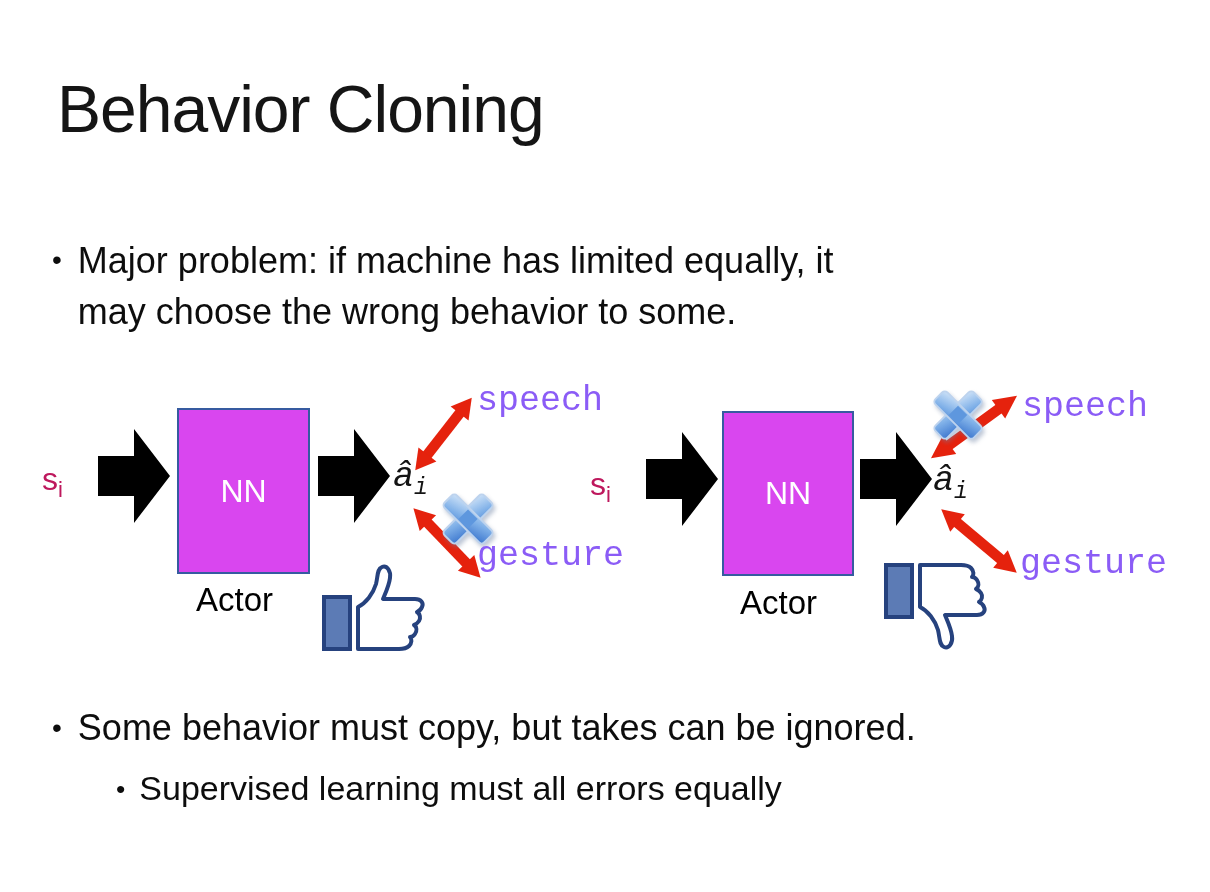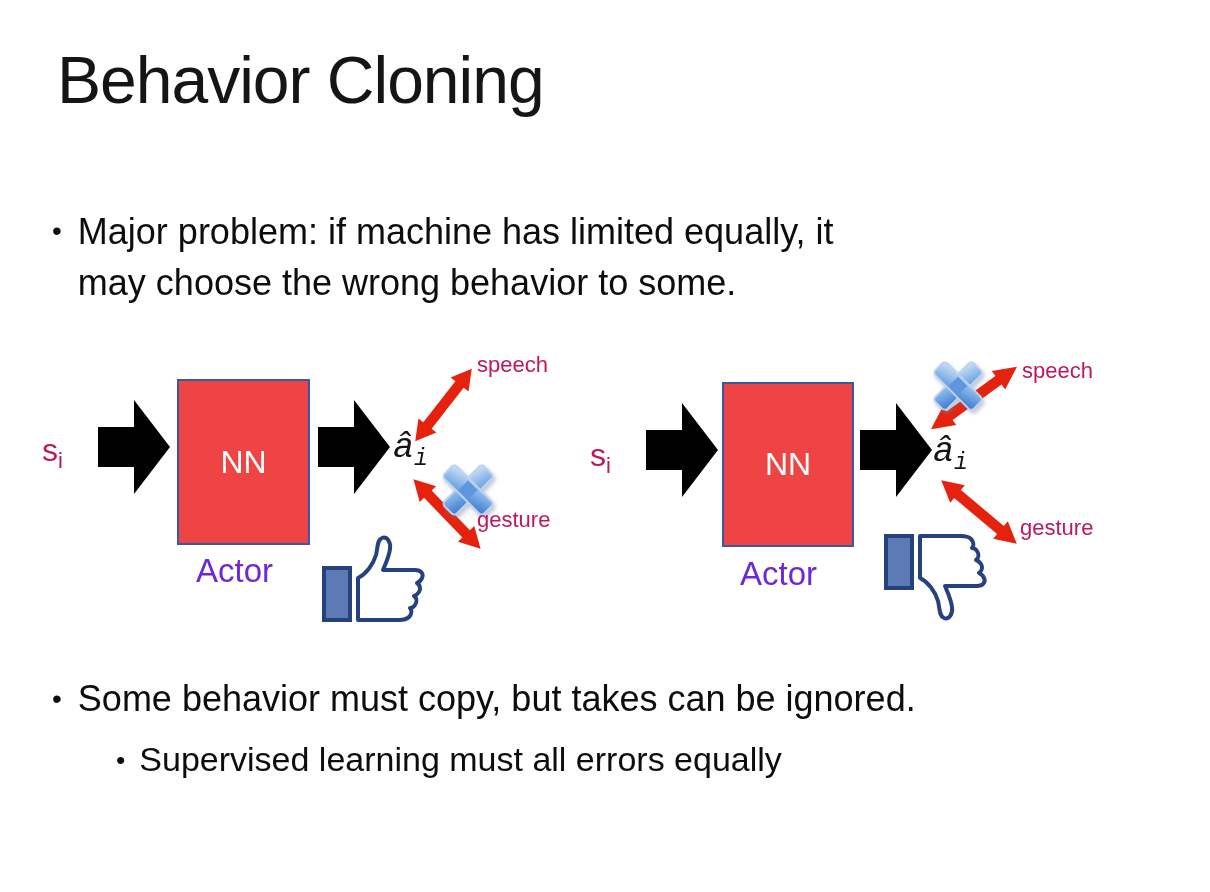--- a/index.html
+++ b/index.html
@@ -1,42 +1,42 @@
 <!DOCTYPE html>
 <html><head>
 <meta charset="utf-8">
 <style>
   html,body{margin:0;padding:0;background:#ffffff;}
   .slide{
     position:relative; width:1210px; height:852px; background:#ffffff;
-    font-family:"Liberation Sans", sans-serif; color:#111; overflow:hidden;
+    font-family:"Liberation Sans", sans-serif; color:#111; overflow:hidden;margin-top:29px;
   }
   .title{
     position:absolute; left:57px; top:42px;
     font-size:66px; font-weight:300; letter-spacing:-1px; color:#151515;
   }
   .bullet{position:absolute; display:flex; gap:16px; color:#0d0d0d;}
   .bullet .marker{font-size:0.78em; padding-top:0.18em;}
   .bullet1{left:52px; top:206px; font-size:36px; line-height:1.42;}
   .bullet2{left:52px; top:678px; font-size:36px;}
   .bullet3{left:116px; top:740px; font-size:34px; gap:14px;}
 
   .diagram{position:absolute; inset:0;}
   .abs{position:absolute;}
   .nn-box{
-    background:#ef4444; border:2px solid #365BA0;
+    background:#d946ef; border:2px solid #365BA0;
     display:flex; align-items:center; justify-content:center;
     color:#fff; font-size:32px;
   }
   .io-label{font-size:32px; color:#be185d;}
   .io-label sub{font-size:22px;}
   .ahat{font-family:Liberation Mono, monospace; font-style:italic; font-size:35px; color:#141414;}
   .ahat sub{font-size:23px;}
-  .side-label{font-size:22px; color:#be185d;}
-  .actor-label{font-size:33px; color:#6d28d9;}
+  .side-label{font-size:35px; color:#8b5cf6;font-family:Liberation Mono, monospace;}
+  .actor-label{font-size:33px; color:#000000;}
   .dbl-arrow{transform-origin:center;}
   .cross{filter:drop-shadow(2px 3px 2px rgba(110,130,165,.45));}
   .bottom-artifact{
     background:repeating-linear-gradient(105deg,#e9eef0 0 5px,#fbfcfc 5px 11px);
     opacity:.65;
   }
 </style>
 </head>
 <body>
 

